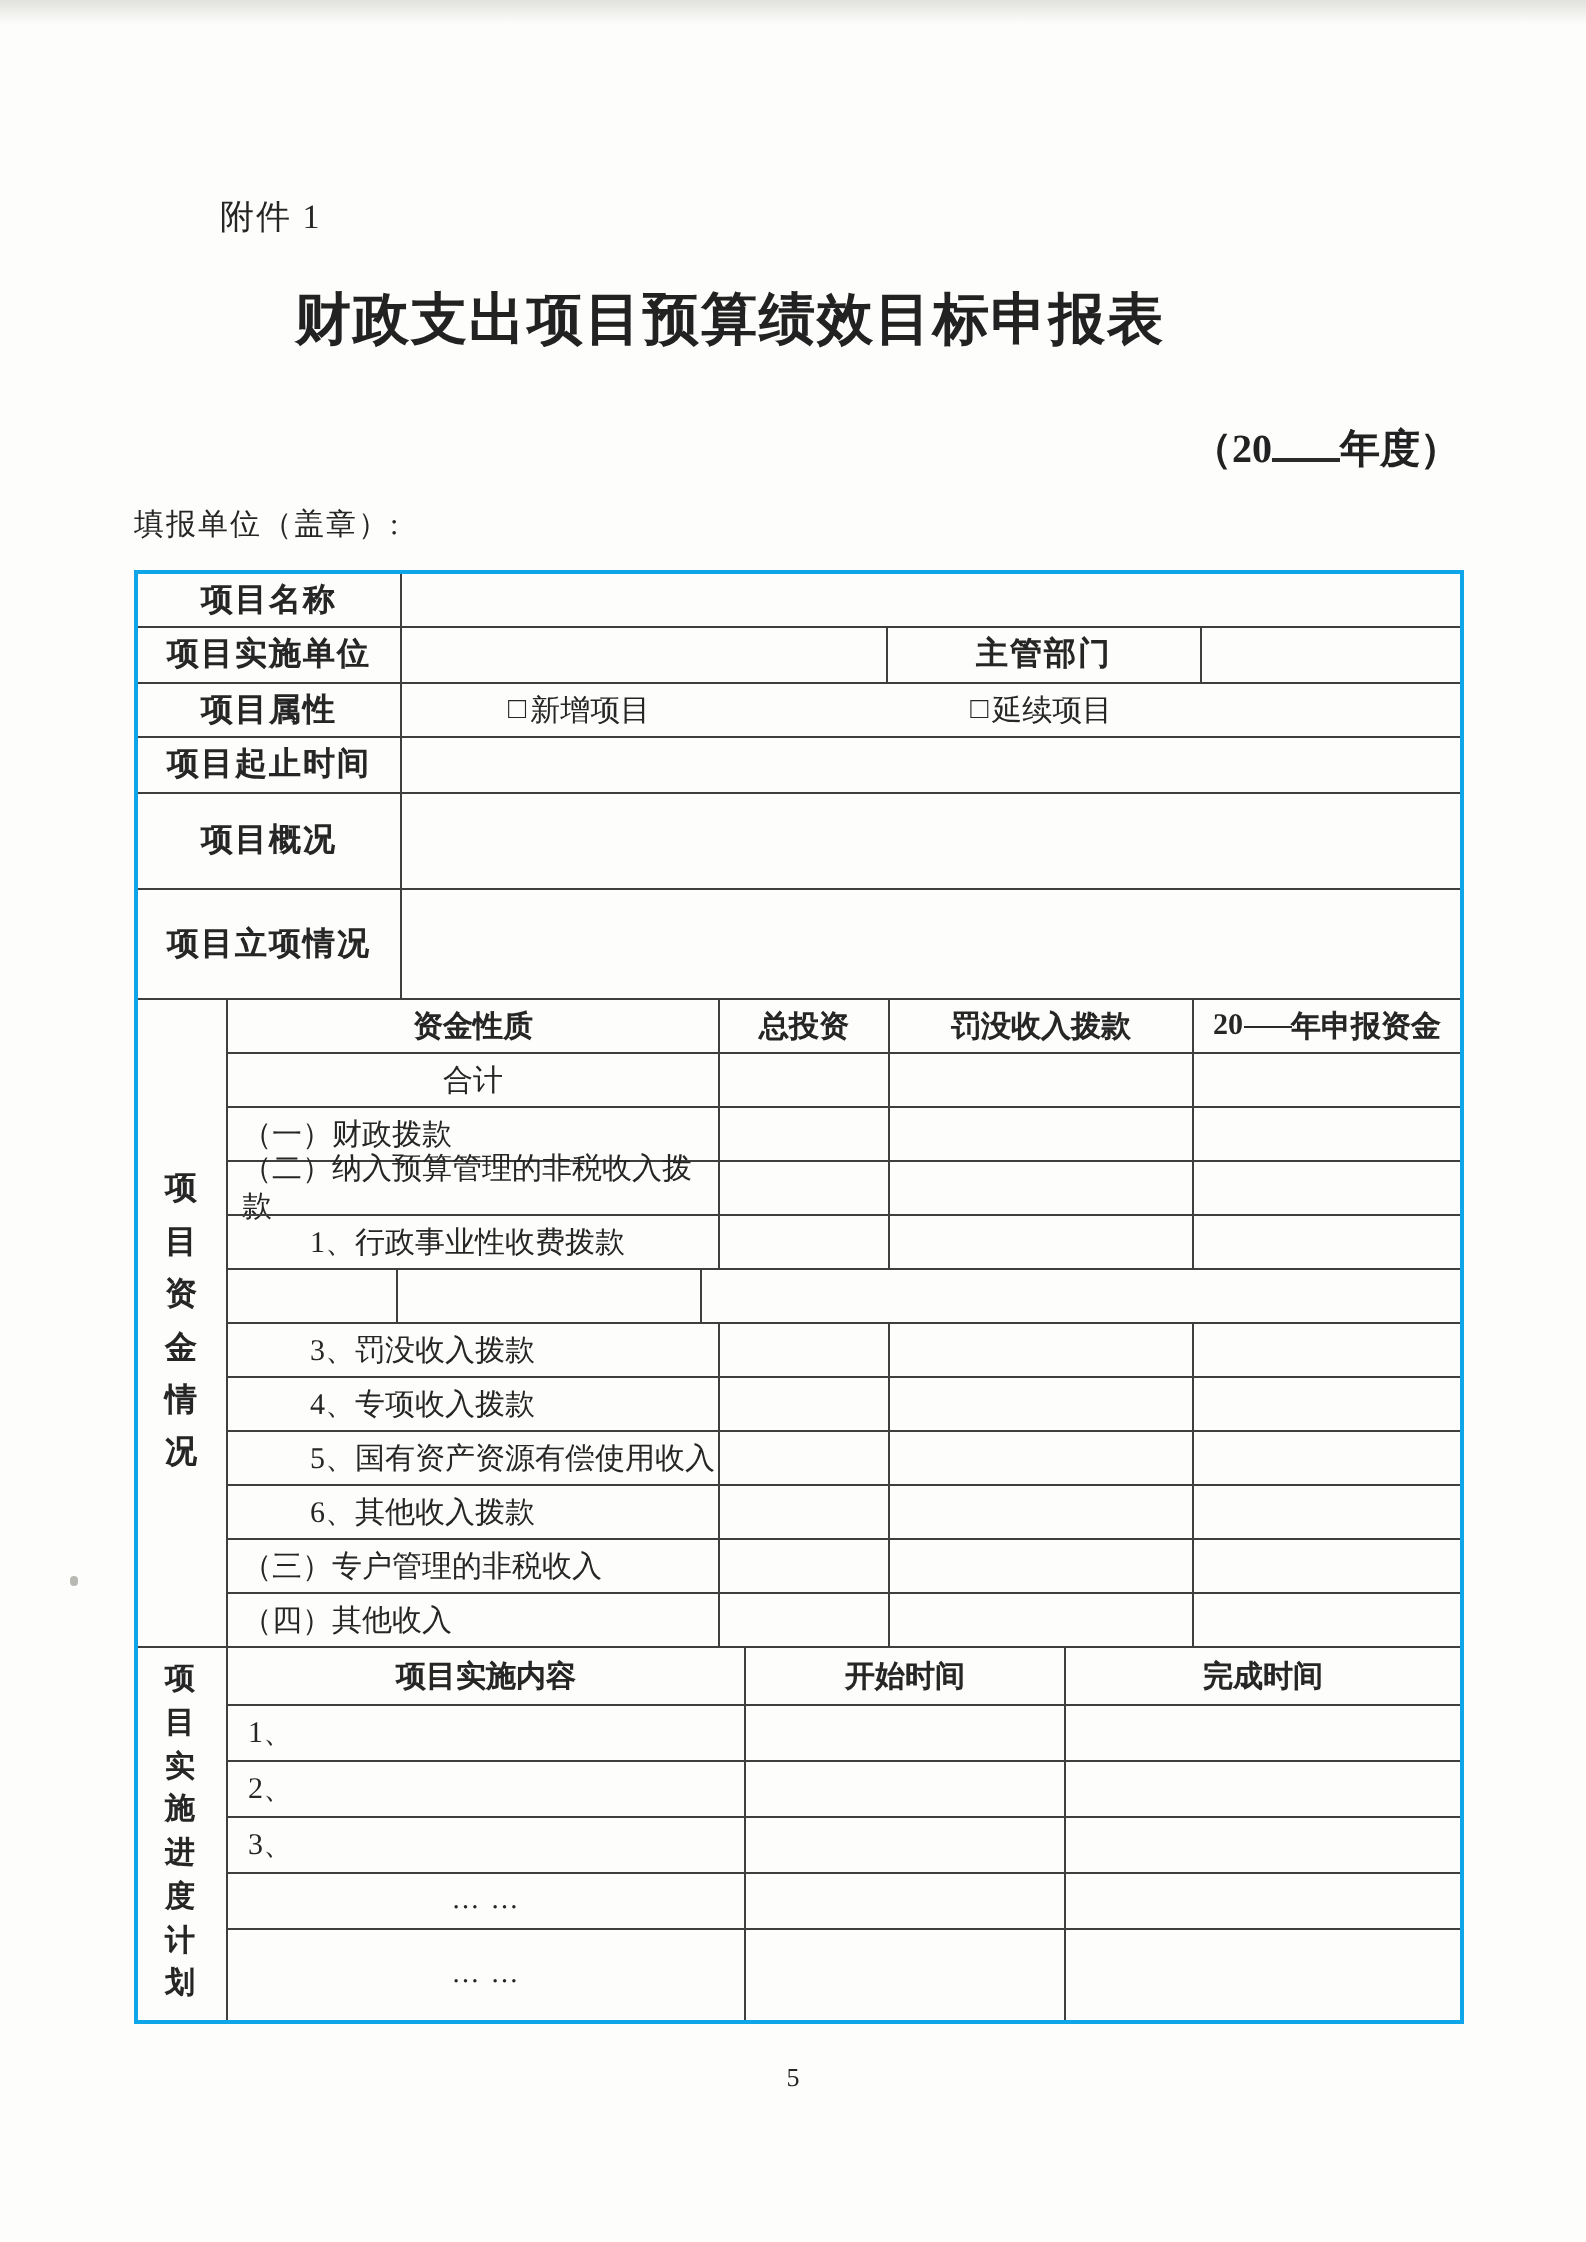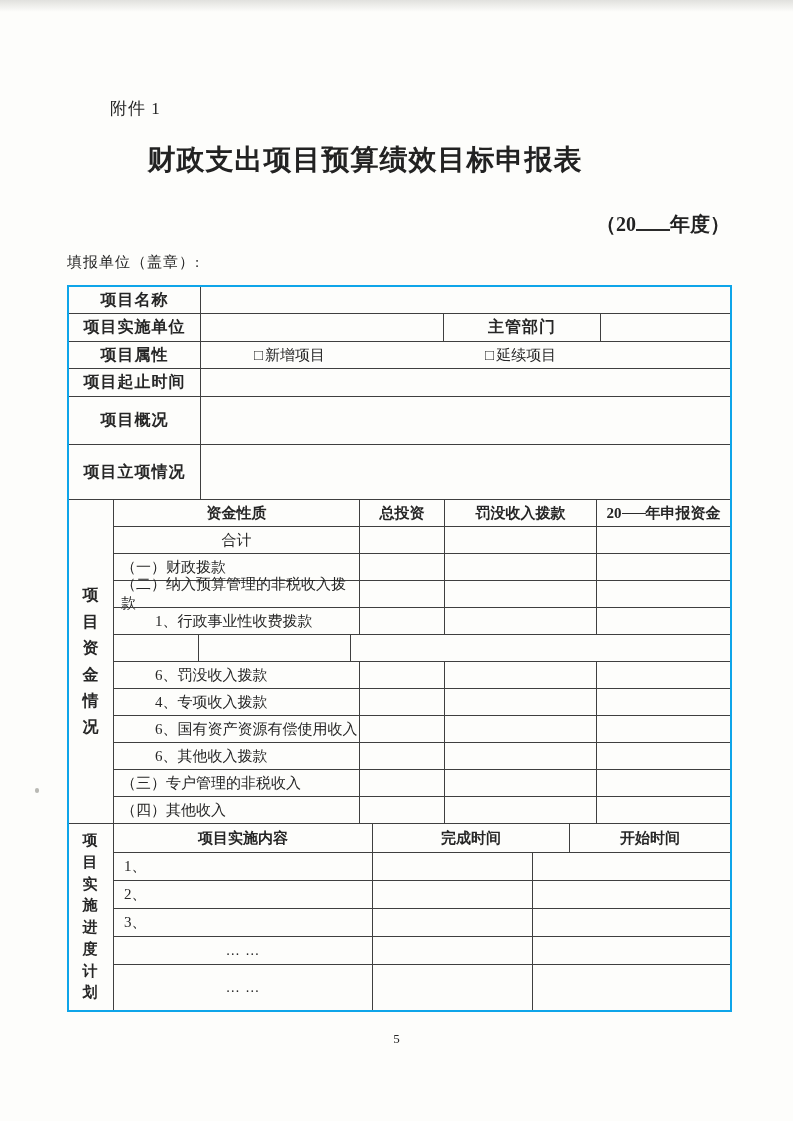--- a/index.html
+++ b/index.html
@@ -146,33 +146,33 @@
         <div class="c fc2"></div>
           <div class="c fc3"></div>
           <div class="c fc4"></div>
       </div>
       <div class="row h27">
         <div class="c fc2"></div>
           <div class="c fc3"></div>
           <div class="c fc4"></div>
       </div>
       <div class="row h27">
-        <div class="c fc1 pad-b">6、罚没收入拨款</div>
+        <div class="c fc1 pad-b">3、罚没收入拨款</div>
         <div class="c fc2"></div>
           <div class="c fc3"></div>
           <div class="c fc4"></div>
       </div>
       <div class="row h27">
         <div class="c fc1 pad-b">4、专项收入拨款</div>
         <div class="c fc2"></div>
           <div class="c fc3"></div>
           <div class="c fc4"></div>
       </div>
       <div class="row h27">
-        <div class="c fc1 pad-b">6、国有资产资源有偿使用收入</div>
+        <div class="c fc1 pad-b">5、国有资产资源有偿使用收入</div>
         <div class="c fc2"></div>
           <div class="c fc3"></div>
           <div class="c fc4"></div>
       </div>
       <div class="row h27">
         <div class="c fc1 pad-b">6、其他收入拨款</div>
         <div class="c fc2"></div>
           <div class="c fc3"></div>
           <div class="c fc4"></div>
       </div>
@@ -191,22 +191,22 @@
     </div>
   </div>
 
   <div class="section">
     <div class="vcol">
       <div class="vlabel" style="font-size:15px; line-height:1.45;">项目实施进度计划</div>
     </div>
     <div class="vrows">
       <div class="row h28">
         <div class="c sc1 hd">项目实施内容</div>
+        <div class="c sc2 hd">开始时间</div>
         <div class="c sc3 hd">完成时间</div>
-        <div class="c sc2 hd">开始时间</div>
       </div>
       <div class="row h28">
         <div class="c sc1 pad-n">1、</div>
         <div class="c sc2"></div>
           <div class="c sc3"></div>
       </div>
       <div class="row h28">
         <div class="c sc1 pad-n">2、</div>
         <div class="c sc2"></div>
           <div class="c sc3"></div>

